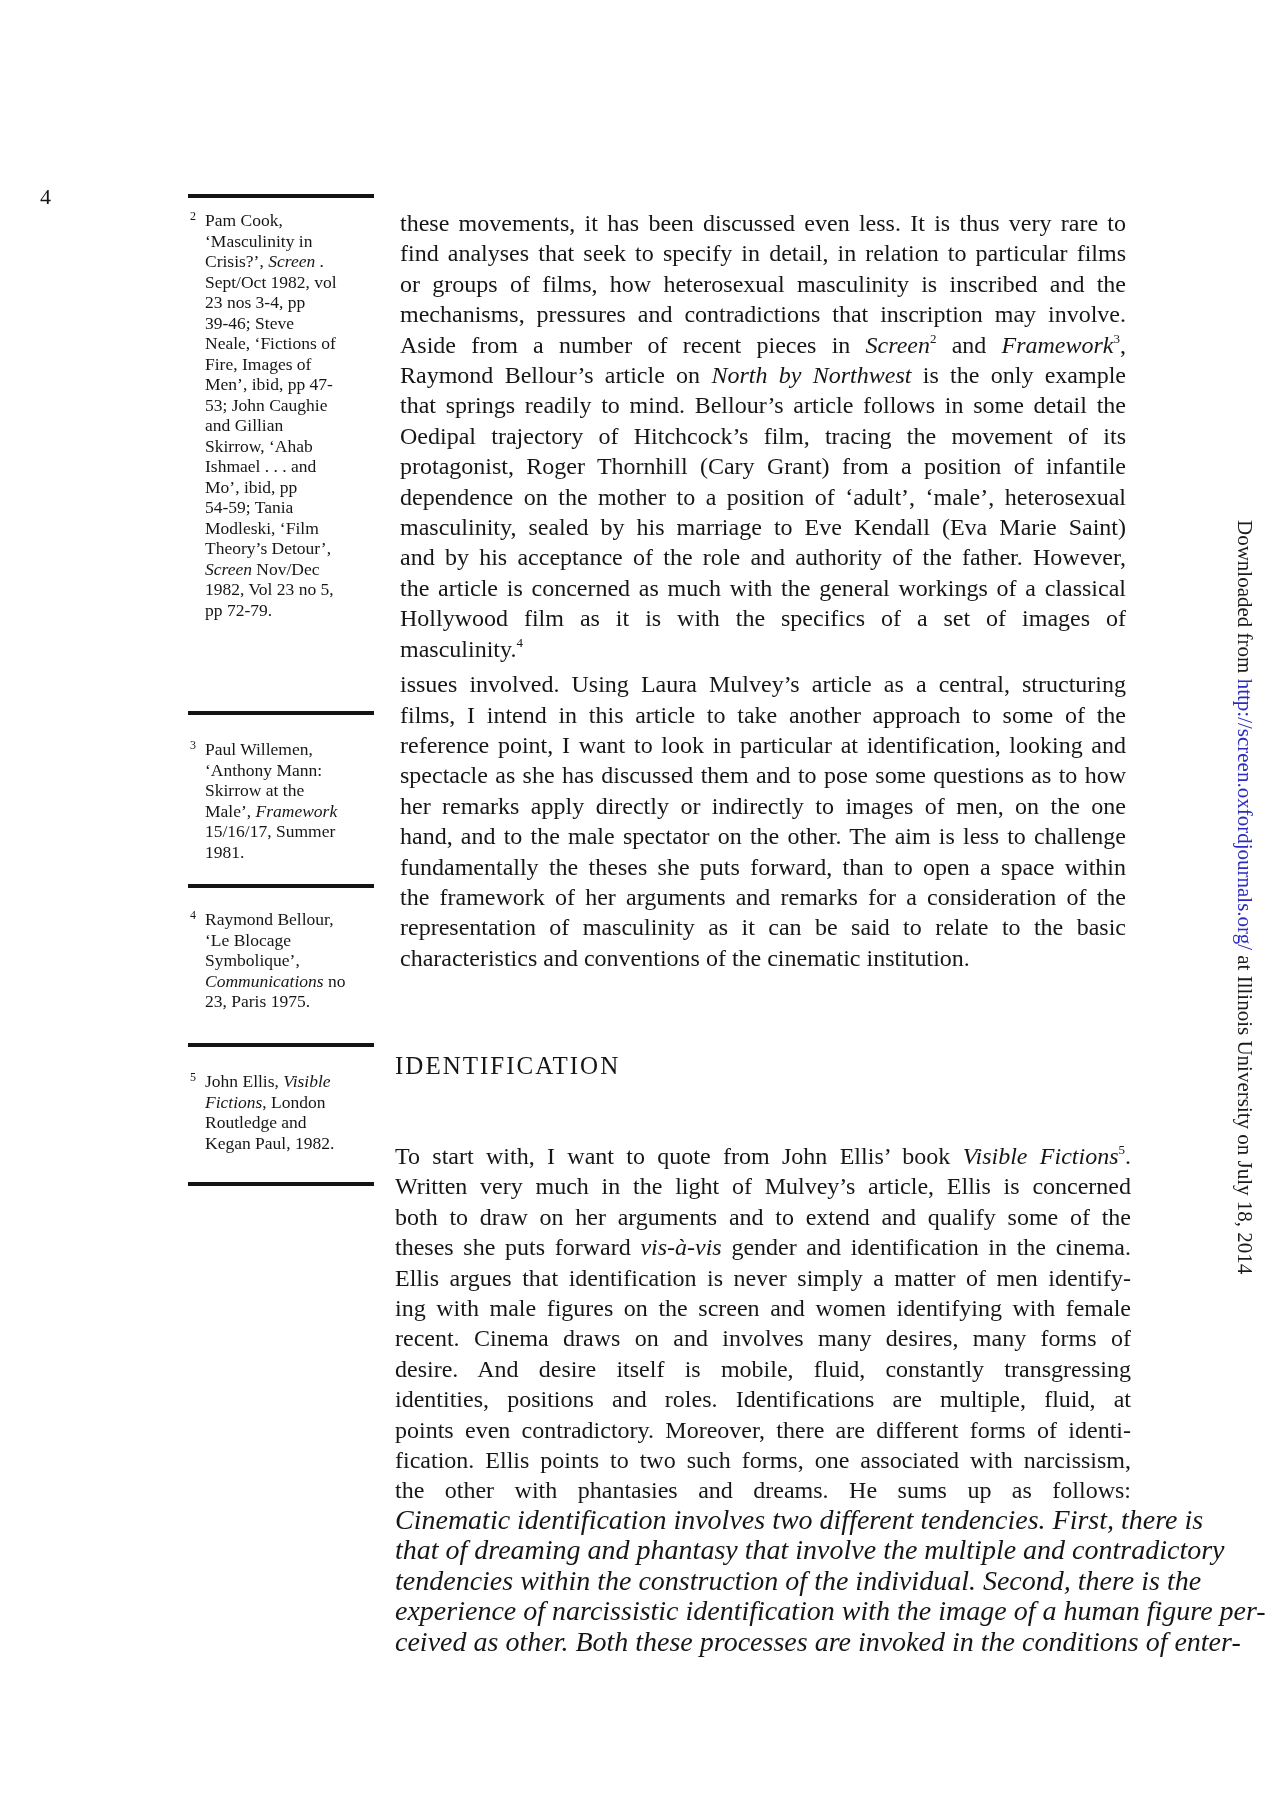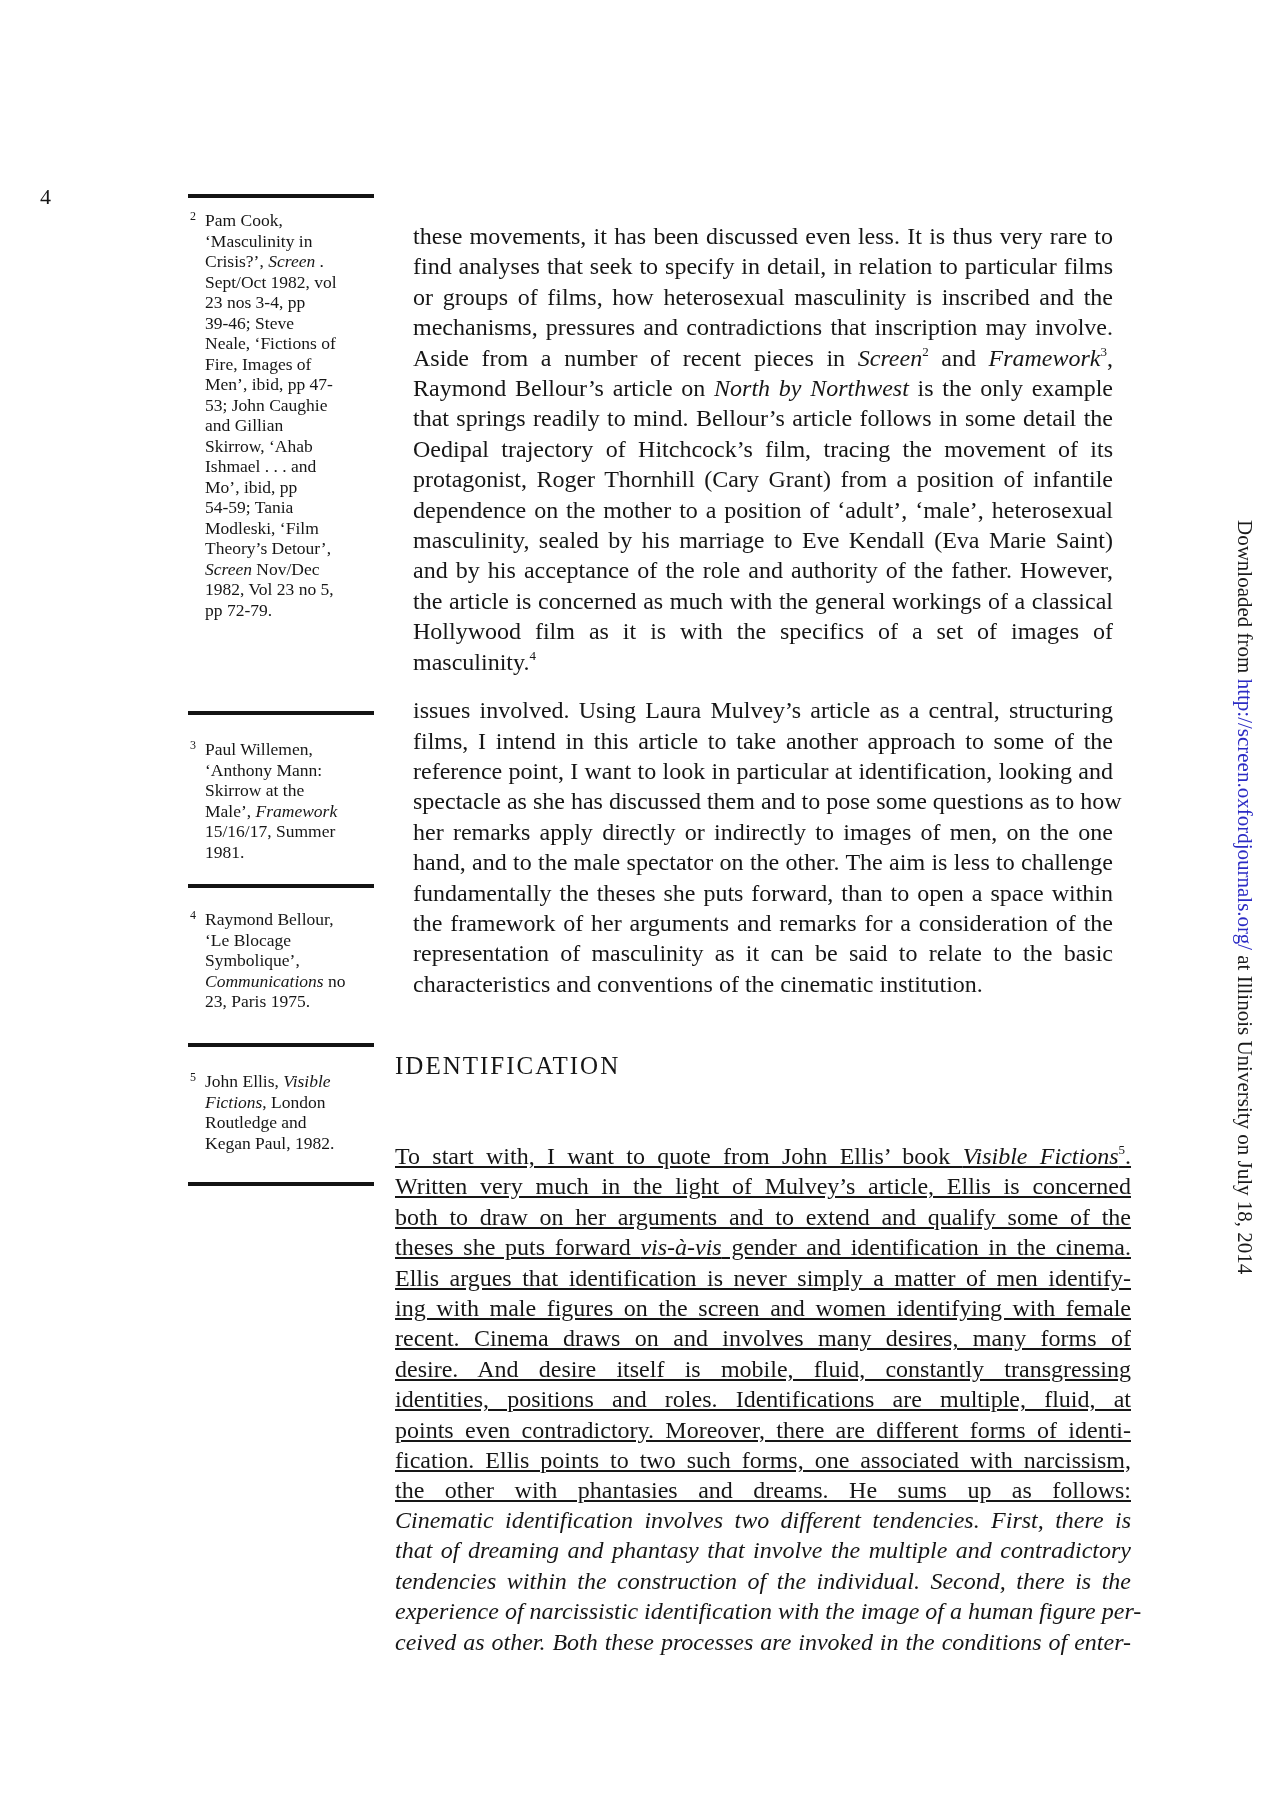--- a/index.html
+++ b/index.html
@@ -13,32 +13,32 @@
   .notes { position: absolute; left: 0; top: 0; }
   .rule { position: absolute; height: 4px; background: #141414; left: 188px; width: 186px; }
   .note { position: absolute; left: 190px; width: 190px; font-size: 17.5px; line-height: 20.5px; }
   .note .num { position: absolute; left: 0; top: -4px; font-size: 12px; }
   .note .txt { margin-left: 15px; display: block; }
   .note .line { display: block; white-space: nowrap; }
   .it { font-style: italic; }
 
   .main { position: absolute; left: 395px; width: 736px; top: 203px;
           font-size: 24px; line-height: 30.4px; }
-  .main p { margin: 18px; text-align: justify; text-align-last: auto; }
+  .main p { margin: 5px; text-align: justify; text-align-last: auto; }
   .main .line { display: block; text-align: justify; text-align-last: justify; white-space: nowrap; }
   .main .line.last { text-align-last: left; }
   sup { font-size: 13px; vertical-align: 10px; line-height: 0; }
 
   .heading { position: absolute; left: 395px; width: 736px; top: 1052px;
              text-align: left; font-size: 25px; letter-spacing: 2px; }
 
   .para2 { position: absolute; left: 395px; width: 736px; top: 1117px;
-           font-size: 24px; line-height: 30.4px; text-decoration: underline; }
+           font-size: 24px; line-height: 30.4px; }
   .quote { position: absolute; left: 395px; width: 736px; top: 1505px;
-           font-size: 24px; line-height: 30.4px; font-style: italic; }
+           font-size: 28px; line-height: 30.4px; font-style: italic; }
   .para2 .line, .quote .line { display: block; text-align: justify; text-align-last: justify; white-space: nowrap; }
 
   .sidebar {
     position: absolute; left: 1232px; top: 520px; width: 745px; height: 26px;
     transform-origin: 0 0; transform: rotate(90deg) translate(0, -26px);
     font-family: "Liberation Serif", serif; font-size: 21px; line-height: 26px;
     white-space: nowrap; color: #1a1a1a;
   }
   .sidebar .link { color: #2b2bc4; }
 </style>

